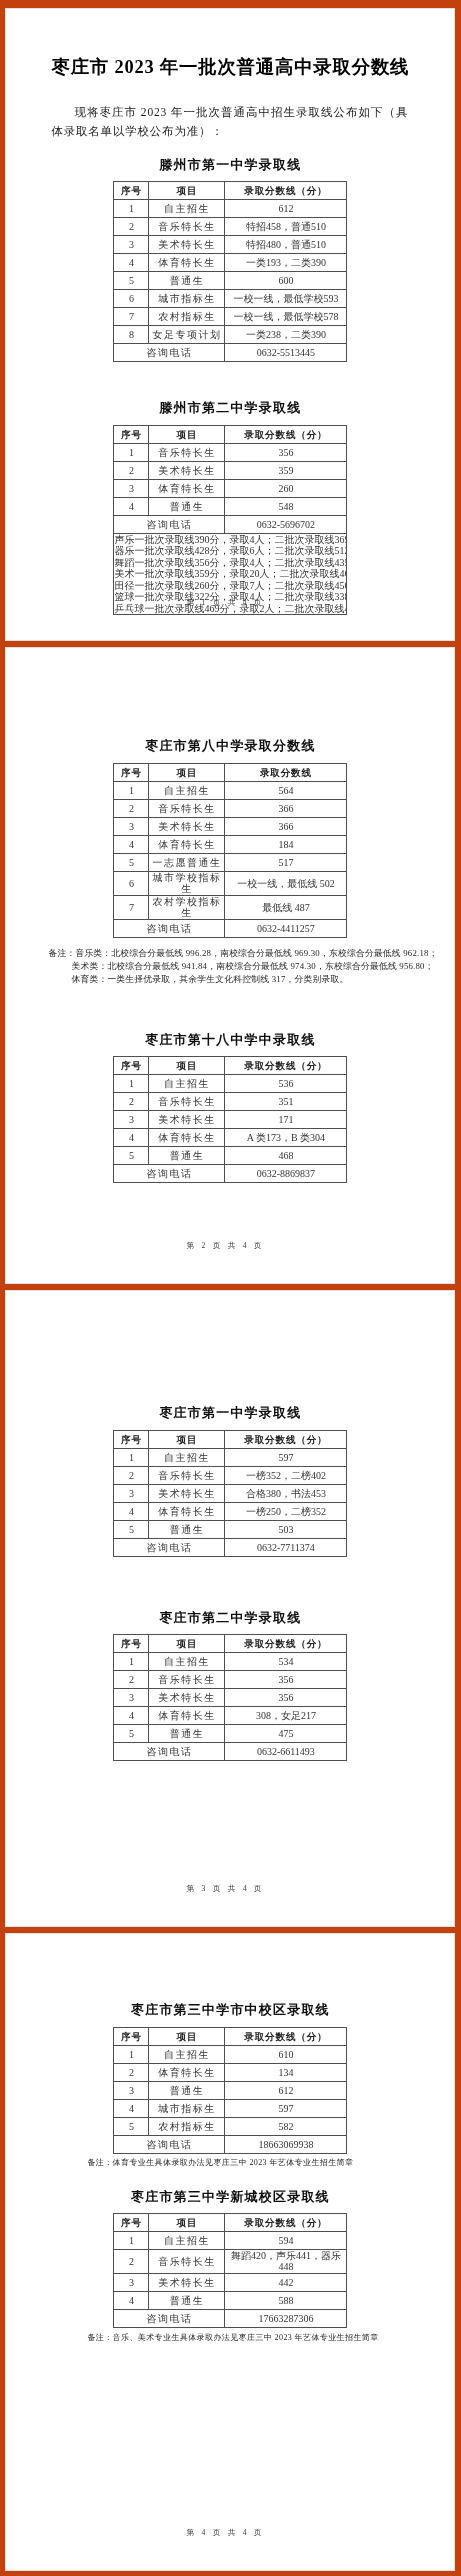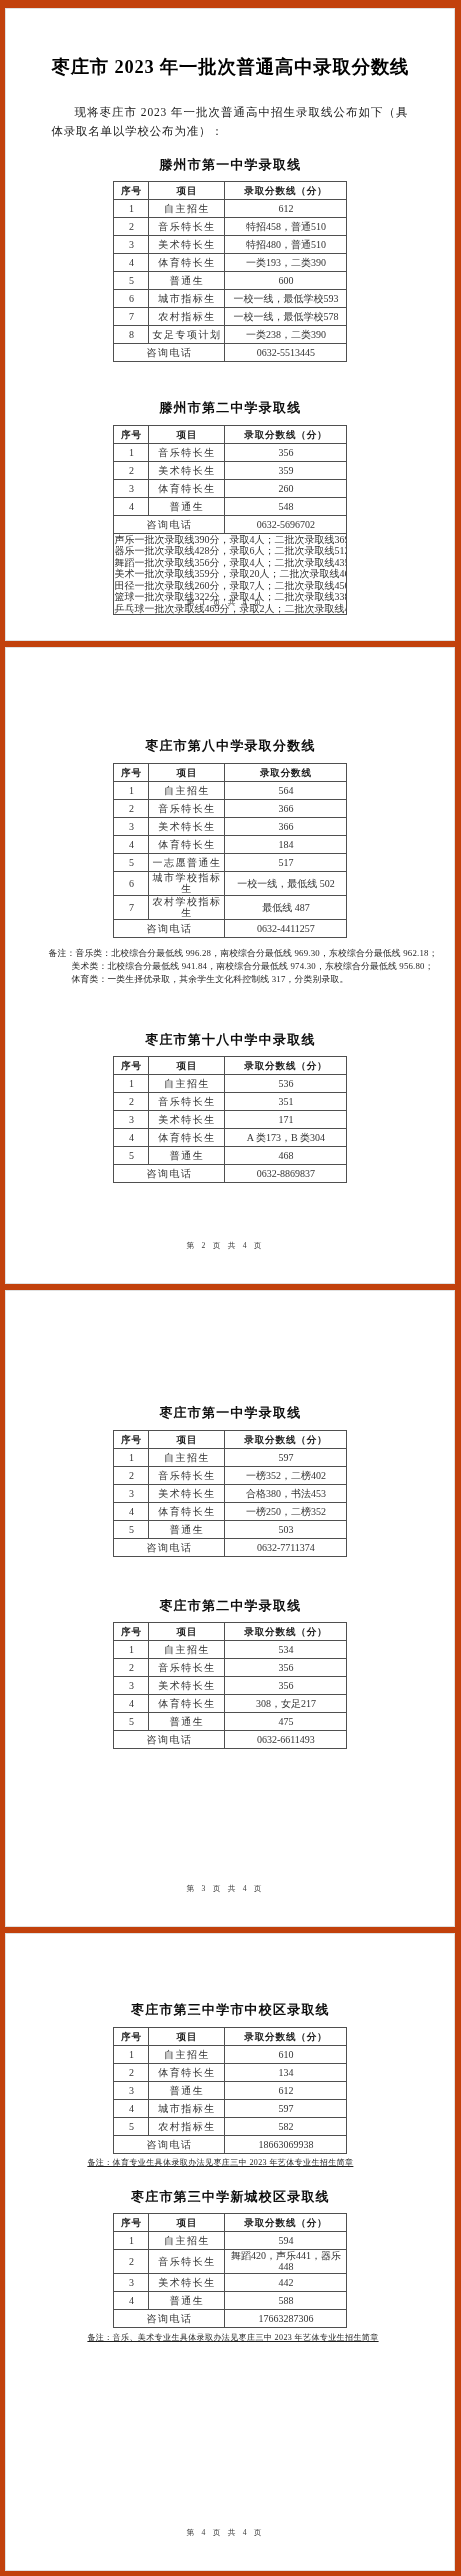--- a/index.html
+++ b/index.html
@@ -17,42 +17,42 @@
   .doc-intro{margin:23px 46px 0 45px;font-size:11.5px;line-height:19px;text-align:justify;
              text-indent:2em;letter-spacing:0.8px;color:#1b1b1b;}
 
   .sections{padding-top:0;}
   .page-2 .sections{padding-top:74px;}
   .page-3 .sections{padding-top:98px;}
   .page-4 .sections{padding-top:52px;}
   .section{margin-top:15.4px;}
   .page-1 .section + .section{margin-top:37px;}
   .page-2 .section + .section{margin-top:45px;}
-  .page-3 .section + .section{margin-top:40px;}
+  .page-3 .section + .section{margin-top:52px;}
   .page-4 .section + .section{margin-top:18.4px;}
 
   .sec-title{margin:0;text-align:center;font-size:13px;line-height:18.4px;font-weight:bold;
              font-family:"Liberation Sans","DejaVu Sans",sans-serif;color:#0d0d0d;letter-spacing:1.2px;}
   .score-table{margin:7px auto 0;border-collapse:collapse;width:231px;table-layout:fixed;
                background:#fff;}
   .score-table th,.score-table td{border:0.8px solid #4f4f4f;text-align:center;vertical-align:middle;
                font-size:10px;color:#333;padding:0;height:17px;line-height:11.5px;overflow:hidden;}
   .score-table th{font-weight:bold;font-size:9.6px;letter-spacing:0.8px;color:#222;}
   .c0{width:34px;}.c1{width:75px;}.c2{width:121px;}
   .cell-item{letter-spacing:1.5px;}
   .cell-value{font-size:9.6px;letter-spacing:0;}
   .phone-label{letter-spacing:1.5px;}
   .note-cell{padding:2.3px 3.8px 3.1px;text-align:left;font-size:8px;line-height:8.8px;
              letter-spacing:0;color:#333;height:auto;}
   .note-cell div{white-space:nowrap;}
   .page-note{margin:9.2px 0 0 42px;font-size:8.8px;line-height:13px;color:#1e1e1e;letter-spacing:0.2px;}
   .page-note div{white-space:nowrap;}
   .page-note div + div{padding-left:23px;}
   .sec-note{margin:4.6px 7.7px 0 81px;font-size:8px;line-height:10.8px;color:#1e1e1e;
-            letter-spacing:0.4px;white-space:nowrap;text-decoration:underline;}
+            letter-spacing:0.4px;white-space:nowrap;}
   .page-footer{position:absolute;left:0;right:12px;bottom:32px;text-align:center;font-size:7.7px;
                color:#3c3c3c;word-spacing:3.8px;letter-spacing:0.8px;}
 </style>
 </head>
 <body>
 
 <main class="canvas">
     <section class="page page-1">
       <h1 class="doc-title">枣庄市 2023 年一批次普通高中录取分数线</h1>
       <p class="doc-intro">现将枣庄市 2023 年一批次普通高中招生录取线公布如下（具体录取名单以学校公布为准）：</p>

